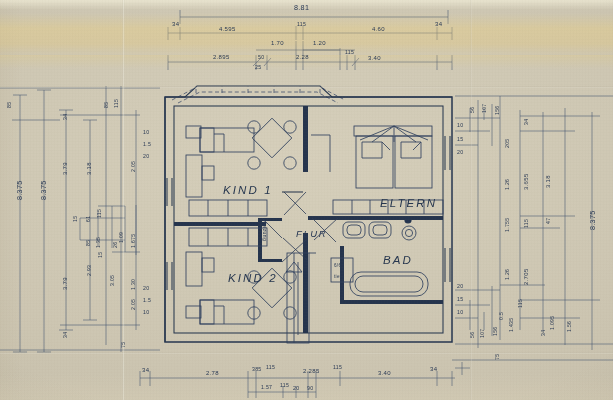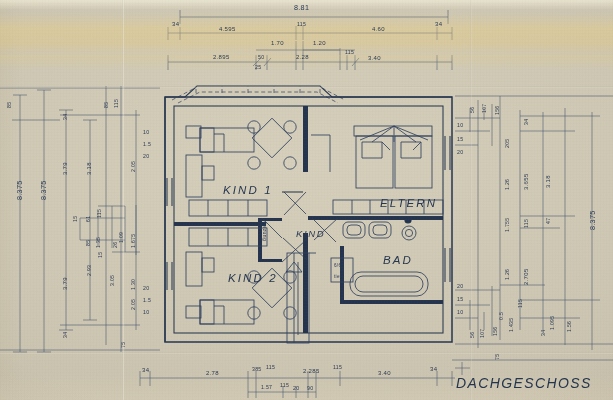--- a/index.html
+++ b/index.html
@@ -348,28 +348,27 @@
   <div class="band fold-v2"></div>
   <div class="band fold-h1"></div>
   <div class="band fold-h2"></div>
   <div class="band grain"></div>
   <div class="band corner-shadow"></div>
 
   <div class="t room" style="left:223px;top:184px;">KIND 1</div>
   <div class="t room" style="left:228px;top:262px;margin-top:10px;">KIND 2</div>
   <div class="t room" style="left:368px;top:197px;margin-left:12px;">ELTERN</div>
   <div class="t room" style="left:383px;top:254px;">BAD</div>
-  <div class="t room-sm" style="left:296px;top:228px;">KIND</div>
+  <div class="t room-sm" style="left:296px;top:228px;">FLUR</div>
 
   <div class="t dim-xs vert" style="left:268px;top:220px;transform:rotate(90deg);">Heizung</div>
 
   <div class="t tiny" style="left:334px;top:263px;">6/6</div>
   <div class="t tiny" style="left:334px;top:274px;">tief</div>
 
-  <div class="t title" style="left:456px;top:375px;">DACHGESCHOSS</div>
 
   <div class="t dim" style="left:294px;top:3px;">8.81</div>
   <div class="t dim-s" style="left:172px;top:21px;">34</div>
   <div class="t dim-s" style="left:219px;top:26px;">4.595</div>
   <div class="t dim-xs" style="left:297px;top:21px;">115</div>
   <div class="t dim-s" style="left:372px;top:26px;">4.60</div>
   <div class="t dim-s" style="left:435px;top:21px;">34</div>
 
   <div class="t dim-s" style="left:213px;top:54px;">2.895</div>
   <div class="t dim-s" style="left:271px;top:40px;">1.70</div>

